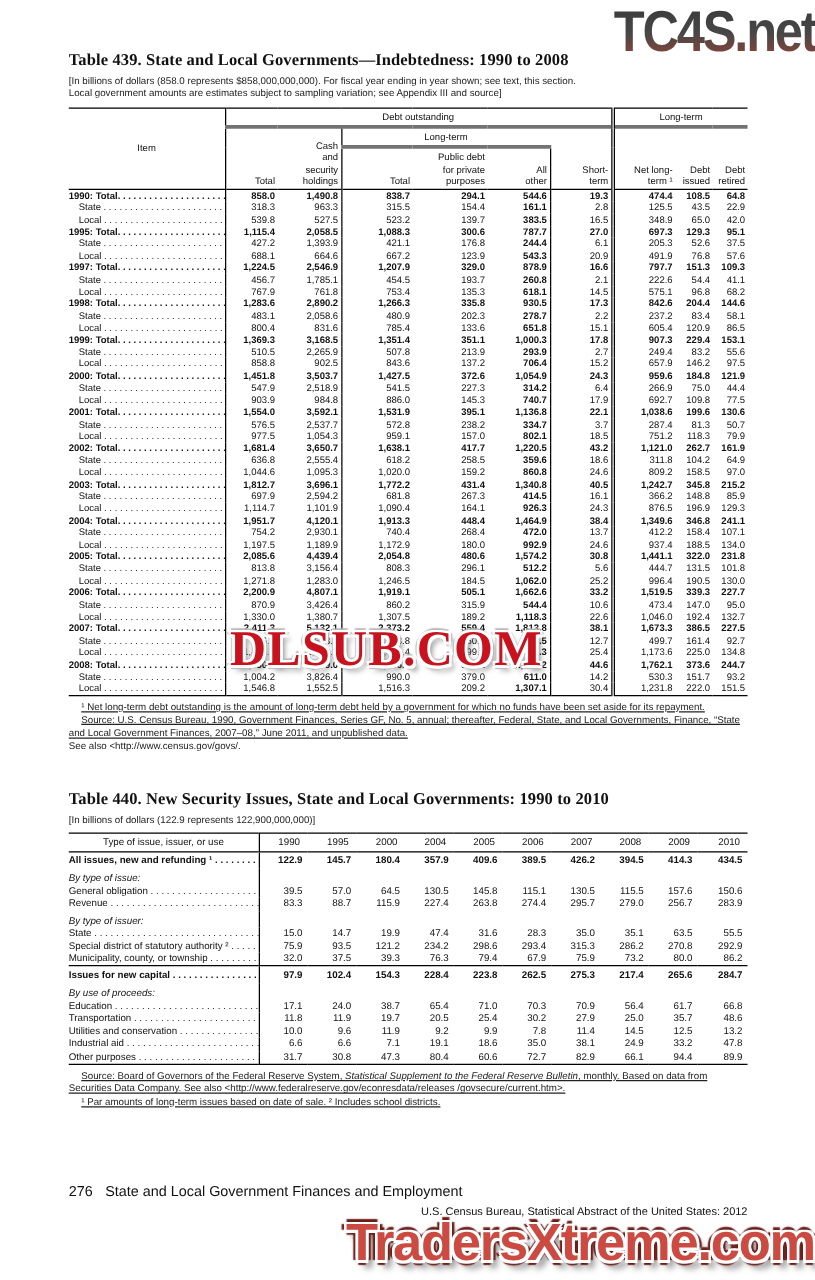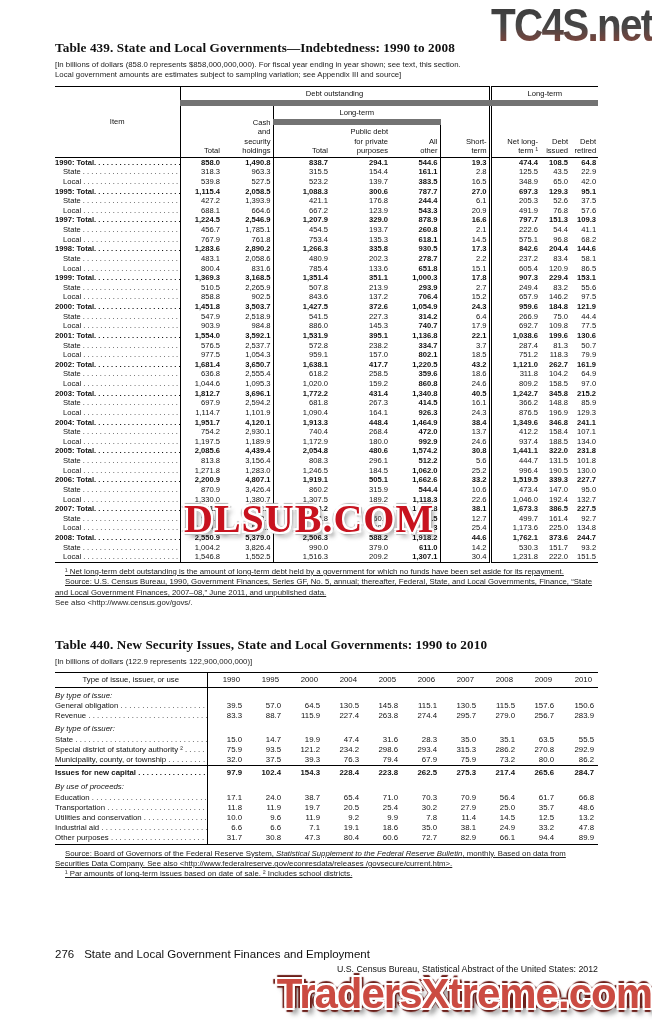--- a/index.html
+++ b/index.html
@@ -14,21 +14,21 @@
 
   
   table{border-collapse:collapse;table-layout:fixed;width:543px;}
   th,td{margin:0;padding:0;font-weight:normal;}
 
   
   .t439{border-top:1px solid #000;border-bottom:1px solid #000;margin-top:6px;}
   .t439 thead{border-bottom:1px solid #000;}
   .t439 th{font-size:7.6px;line-height:9.4px;}
   .t439 .grp{text-align:center;height:13px;vertical-align:middle;}
-  .t439 .bb{border-bottom:6px solid #737373;margin-left:27px;}
+  .t439 .bb{border-bottom:3px solid #737373;margin-left:27px;}
   .t439 .item-h{text-align:center;vertical-align:middle;border-right:1px solid #000;}
   .t439 .cb{text-align:right;vertical-align:bottom;padding:2px 2px 1px 0;white-space:pre-line;}
   .t439 .cash-r{border-right:1px solid #000;}
   .t439 .ao-r{border-right:1px solid #000;}
   .t439 .short{border-right:3px double #000;}
   .t439 .dbl{border-left:3px double #000;}
   .t439 td{font-size:7.6px;line-height:9.62px;white-space:nowrap;overflow:hidden;}
   .t439 td.lbl{text-align:left;}
   .t439 td:nth-child(1){border-right:1px solid #000;}
   .t439 td:nth-child(3){border-right:1px solid #000;}
@@ -680,20 +680,33 @@
             <th class="year">2004</th>
             <th class="year">2005</th>
             <th class="year">2006</th>
             <th class="year">2007</th>
             <th class="year">2008</th>
             <th class="year">2009</th>
             <th class="year">2010</th>
           </tr>
         </thead>
         <tbody id="t440-body">
+            <tr class="bold">
+              <td class="lbl"><span class="lt">All issues, new and refunding ¹</span><span class="dots"></span></td>
+              <td class="num">122.9</td>
+              <td class="num">145.7</td>
+              <td class="num">180.4</td>
+              <td class="num">357.9</td>
+              <td class="num">409.6</td>
+              <td class="num">389.5</td>
+              <td class="num">426.2</td>
+              <td class="num">394.5</td>
+              <td class="num">414.3</td>
+              <td class="num">434.5</td>
+            </tr>
             <tr class="subhead">
               <td class="lbl"><span class="lt">By type of issue:</span></td>
               <td class="num"></td>
               <td class="num"></td>
               <td class="num"></td>
               <td class="num"></td>
               <td class="num"></td>
               <td class="num"></td>
               <td class="num"></td>
               <td class="num"></td>

